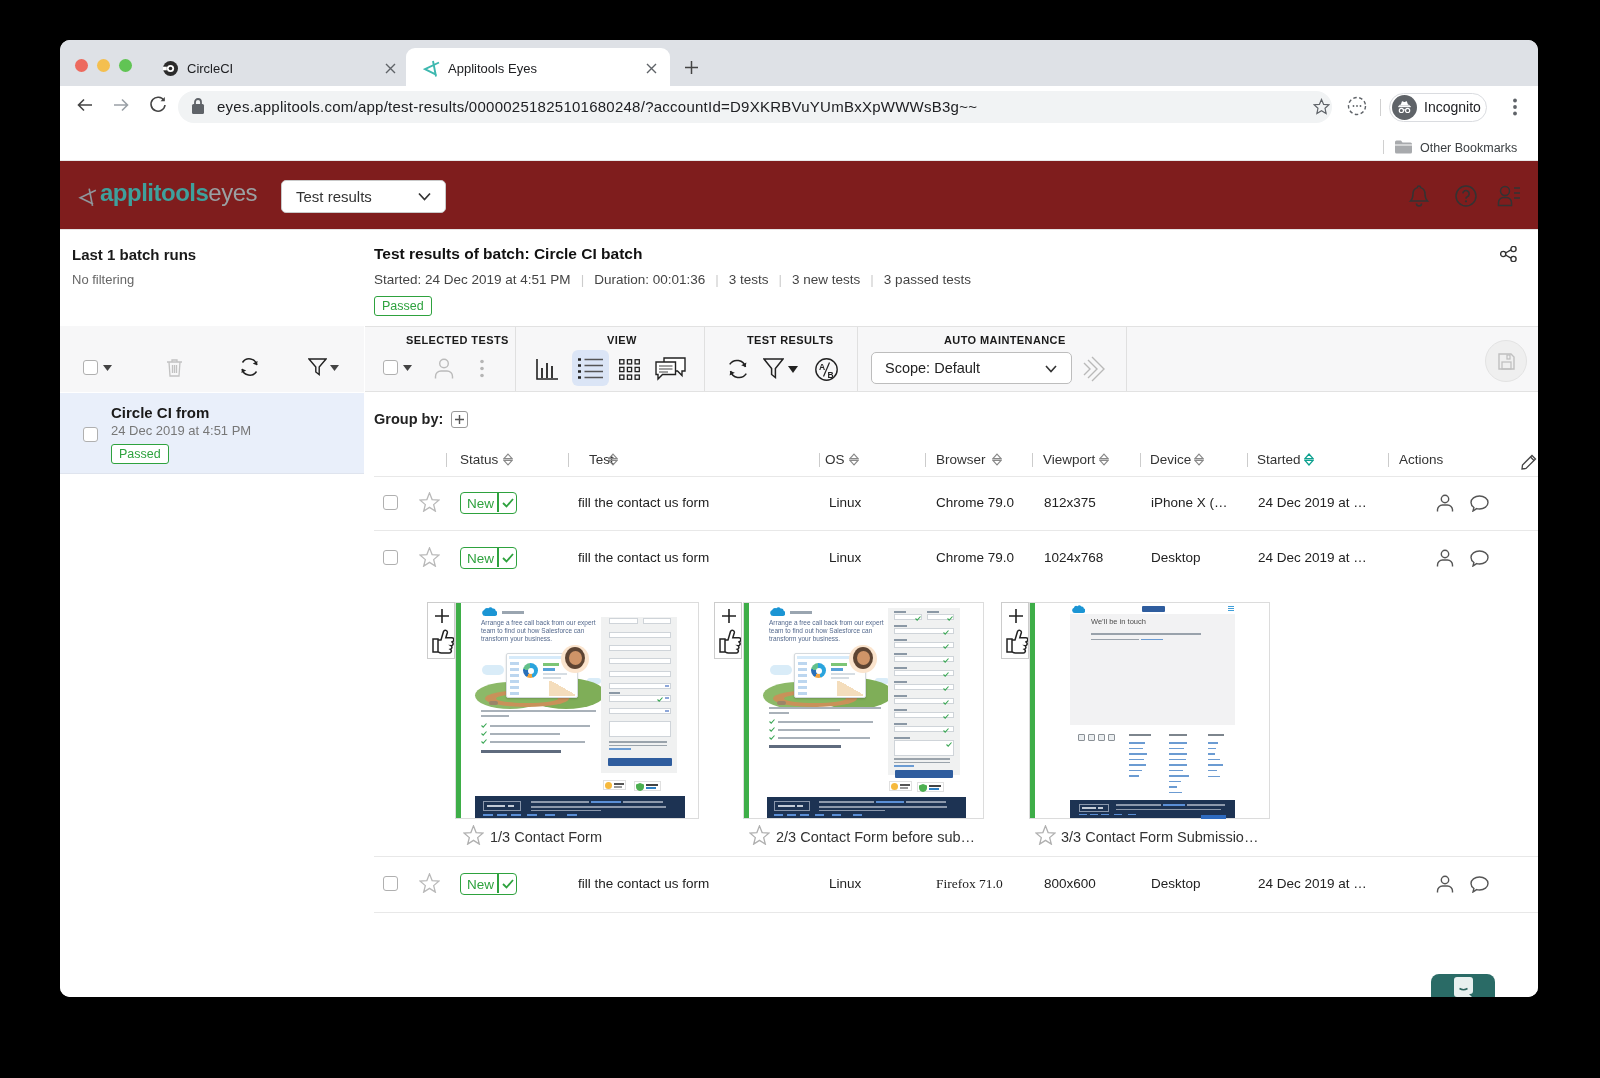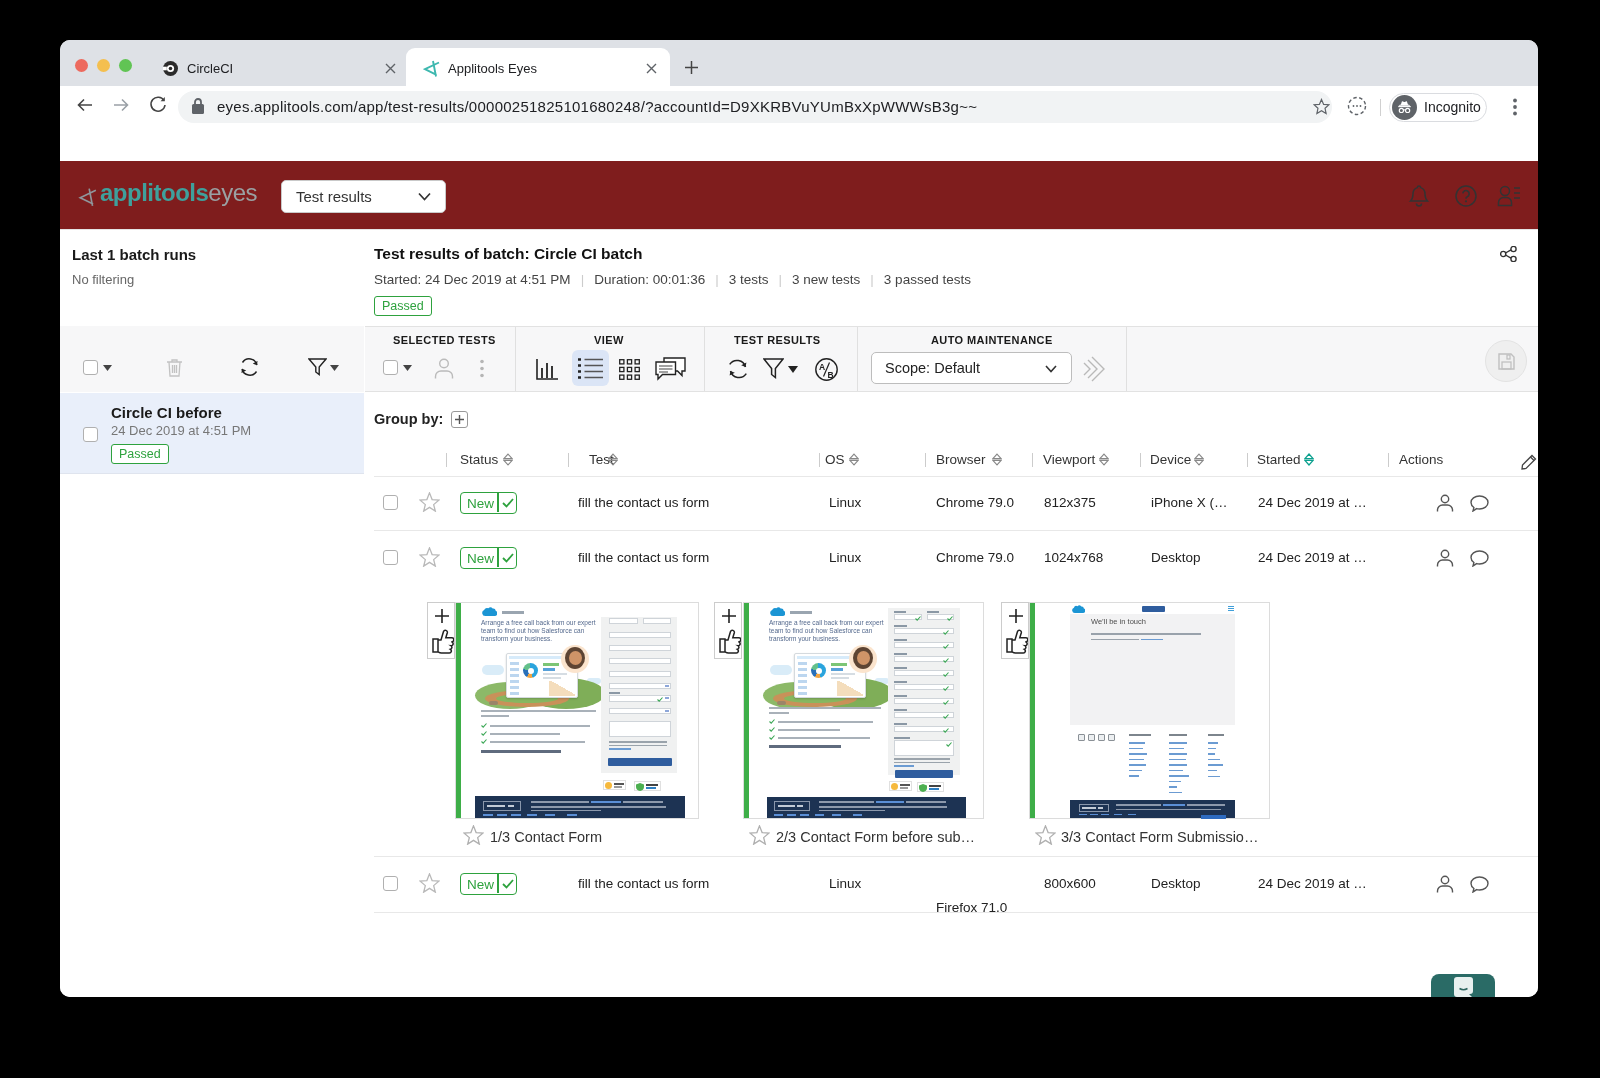--- a/index.html
+++ b/index.html
@@ -16,21 +16,21 @@
 .bookmarks { position:absolute; left:0; top:94px; width:100%; height:27px; background:#fff; border-bottom:1px solid #e8e8e8; }
 .appheader { position:absolute; left:0; top:121px; width:100%; height:69px; background:#7f1d1d; border-bottom:1px solid #e4e4e4; }
 .logo-teal { font-size:24px; font-weight:bold; color:#3fa09c; letter-spacing:-0.5px; }
 .logo-gray { font-size:24px; font-weight:normal; color:#9aa0a2; letter-spacing:-0.5px; }
 .tr-select { position:absolute; left:221px; top:19px; width:165px; height:33px; border:1px solid #c9c9c9; border-radius:5px; background:#fff; font-size:15px; color:#333; line-height:31px; padding-left:14px; }
 .sidebar { position:absolute; left:0; top:190px; width:345px; height:767px; background:#fff; border-right:1px solid #e4e4e4; }
 .content { position:absolute; left:305px; top:190px; width:1173px; height:767px; background:#fff; }
 .badge { display:inline-block; border:1px solid #2ea23e; color:#2ea23e; border-radius:3px; font-size:12.5px; padding:2px 7px; background:#fff; }
 .selitem { position:absolute; left:0; top:163px; width:304px; height:81px; background:#e9effa; border-bottom:1px solid #dfe4ee; }
 .toolbar { position:absolute; left:0; top:96px; width:1173px; height:66px; background:#f7f7f8; border-top:1px solid #e2e2e2; border-bottom:1px solid #e2e2e2; }
-.tlabel { position:absolute; top:7px; font-size:11px; font-weight:bold; color:#1a1a1a; letter-spacing:0.4px; }
+.tlabel { position:absolute; top:7px; font-size:11px; font-weight:bold; color:#1a1a1a; letter-spacing:0.4px;margin-left:13px; }
 .tdiv { position:absolute; top:0; width:1px; height:64px; background:#e0e0e0; }
 .scopesel { position:absolute; left:506px; top:25px; width:201px; height:32px; background:#fff; border:1px solid #bdbdbd; border-radius:5px; font-size:14.5px; color:#222; line-height:30px; padding-left:13px; }
 .th { position:absolute; font-size:13.5px; color:#333; }
 .colsep { position:absolute; width:1px; height:14px; background:#ccc; }
 .rowline { position:absolute; left:9px; width:1164px; height:1px; background:#e8e8e8; }
 .cell { position:absolute; font-size:13.5px; color:#222; }
 .checkbox { position:absolute; width:15px; height:15px; border:1px solid #b0b0b0; border-radius:3px; background:#fff; }
 .newbadge { position:absolute; width:57px; height:22px; border:1.5px solid #2ea23e; border-radius:4px; background:#fff; }
 .nb-t { position:absolute; left:6px; top:3px; font-size:13.5px; color:#2ea23e; }
 .nb-d { position:absolute; left:36px; top:0; width:1.5px; height:19px; background:#2ea23e; }
@@ -109,20 +109,28 @@
       <path d="M11 14.6 q1 -0.7 2 0" fill="none" stroke="#fff" stroke-width="1"></path>
     </svg>
     <div class="abs" style="left:1364px; top:13px; font-size:14px; color:#202124;">Incognito</div>
     <svg class="abs" style="left:1453px; top:12px;" width="4" height="18" viewBox="0 0 4 18">
         <circle cx="2" cy="2.5" r="1.9" fill="#5f6368"></circle>
         <circle cx="2" cy="9" r="1.9" fill="#5f6368"></circle>
         <circle cx="2" cy="15.5" r="1.9" fill="#5f6368"></circle>
       </svg>
   </div>
 
+  <div class="bookmarks">
+    <div class="abs" style="left:1323px; top:6px; width:1px; height:14px; background:#d0d0d0;"></div>
+    <svg class="abs" style="left:1335px; top:6px;" width="17" height="14" viewBox="0 0 17 14">
+        <path d="M0 2 a1.5 1.5 0 0 1 1.5 -1.5 h4.5 l1.5 2 h8 a1.5 1.5 0 0 1 1.5 1.5 v8 a1.5 1.5 0 0 1 -1.5 1.5 h-14 a1.5 1.5 0 0 1 -1.5 -1.5 z" fill="#a8aaad"></path>
+        <path d="M0 4.5 h17 v1 h-17 z" fill="#fff"></path>
+      </svg>
+    <div class="abs" style="left:1360px; top:7px; font-size:12.5px; color:#3c4043;">Other Bookmarks</div>
+  </div>
 
   <div class="appheader">
     <svg class="abs" style="left:18px; top:25px;" width="19" height="22" viewBox="0 0 17 17">
         <path d="M16 2.5 L2 9.2 L13.5 14.8 M10 1 L13 16.5" fill="none" stroke="#8f959a" stroke-width="1.5"></path>
       </svg>
     <div class="abs" style="left:40px; top:18px;"><span class="logo-teal">applitools</span><span class="logo-gray">eyes</span></div>
     <div class="tr-select">Test results
       <svg class="abs" style="right:14px; top:11px;" width="13" height="9" viewBox="0 0 13 9">
           <path d="M1 1.5 L6.5 7.5 L12 1.5" fill="none" stroke="#333" stroke-width="1.7"></path>
         </svg>
@@ -160,21 +168,21 @@
         <path d="M2.4 16 l0.8 -4.3 4 1.7 z" fill="#222"></path>
       </svg>
     <svg class="abs" style="left:248px; top:128px;" width="19" height="18" viewBox="0 0 19 18">
         <path d="M1 1 h17 l-6.8 8 v7.5 l-3.4 -2.5 v-5 z" fill="none" stroke="#222" stroke-width="1.4"></path>
       </svg>
     <svg class="abs" style="left:270px; top:135px;" width="9" height="6" viewBox="0 0 9 6">
         <path d="M0 0 L4.5 6 L9 0 Z" fill="#444"></path>
       </svg>
     <div class="selitem">
       <div class="checkbox" style="left:23px; top:34px;"></div>
-      <div class="abs" style="left:51px; top:11px; font-size:15px; font-weight:bold; color:#1a1a1a;">Circle CI before</div>
+      <div class="abs" style="left:51px; top:11px; font-size:15px; font-weight:bold; color:#1a1a1a;">Circle CI from</div>
       <div class="abs" style="left:51px; top:30px; font-size:13px; color:#777;">24 Dec 2019 at 4:51 PM</div>
       <div class="badge" style="position:absolute; left:51px; top:51px;">Passed</div>
     </div>
   </div>
 
   <div class="content">
     <div class="abs" style="left:9px; top:15px; font-size:15.5px; font-weight:bold; color:#111;">Test results of batch: Circle CI batch</div>
     <div class="abs" style="left:9px; top:42px; font-size:13.5px; color:#444;">Started: 24 Dec 2019 at 4:51 PM<span style="color:#ccc; margin:0 10px;">|</span>Duration: 00:01:36<span style="color:#ccc; margin:0 10px;">|</span>3 tests<span style="color:#ccc; margin:0 10px;">|</span>3 new tests<span style="color:#ccc; margin:0 10px;">|</span>3 passed tests</div>
     <div class="badge" style="position:absolute; left:9px; top:66px;">Passed</div>
     <svg class="abs" style="left:1135px; top:16px;" width="17" height="16" viewBox="0 0 17 16">
@@ -381,21 +389,21 @@
       </svg>
     <div class="newbadge" style="left:95px; top:643px;">
         <div class="nb-t">New</div>
         <div class="nb-d"></div>
         <svg class="abs" style="left:41px; top:5px;" width="12" height="10" viewBox="0 0 12 10">
           <path d="M1 5 L4.5 8.5 L11 1" fill="none" stroke="#2ea23e" stroke-width="1.8"></path>
         </svg>
       </div>
     <div class="cell" style="left:213px; top:646px;">fill the contact us form</div>
     <div class="cell" style="left:464px; top:646px;">Linux</div>
-    <div class="cell" style="left:571px; top:670px;">Firefox 71.0</div>
+    <div class="cell" style="left:571px; top:646px;font-family:Liberation Serif, serif;">Firefox 71.0</div>
     <div class="cell" style="left:679px; top:646px;">800x600</div>
     <div class="cell" style="left:786px; top:646px;">Desktop</div>
     <div class="cell" style="left:893px; top:646px;">24 Dec 2019 at …</div>
     <svg class="abs" style="left:1071px; top:645px;" width="18" height="18" viewBox="0 0 18 18">
         <circle cx="9" cy="5" r="3.7" fill="none" stroke="#555" stroke-width="1.4"></circle>
         <path d="M1.5 17.5 v-1.5 a5 5 0 0 1 5 -5 h5 a5 5 0 0 1 5 5 v1.5" fill="none" stroke="#555" stroke-width="1.4"></path>
       </svg>
     <svg class="abs" style="left:1105px; top:646px;" width="19" height="17" viewBox="0 0 19 17">
         <path d="M9.5 1 c4.7 0 8.5 2.9 8.5 6.5 s-3.8 6.5 -8.5 6.5 c-1 0 -2 -0.13 -2.9 -0.37 L3 16 l0.9 -3.5 C2.2 11.3 1 9.6 1 7.5 C1 3.9 4.8 1 9.5 1 z" fill="none" stroke="#555" stroke-width="1.4"></path>
       </svg>

